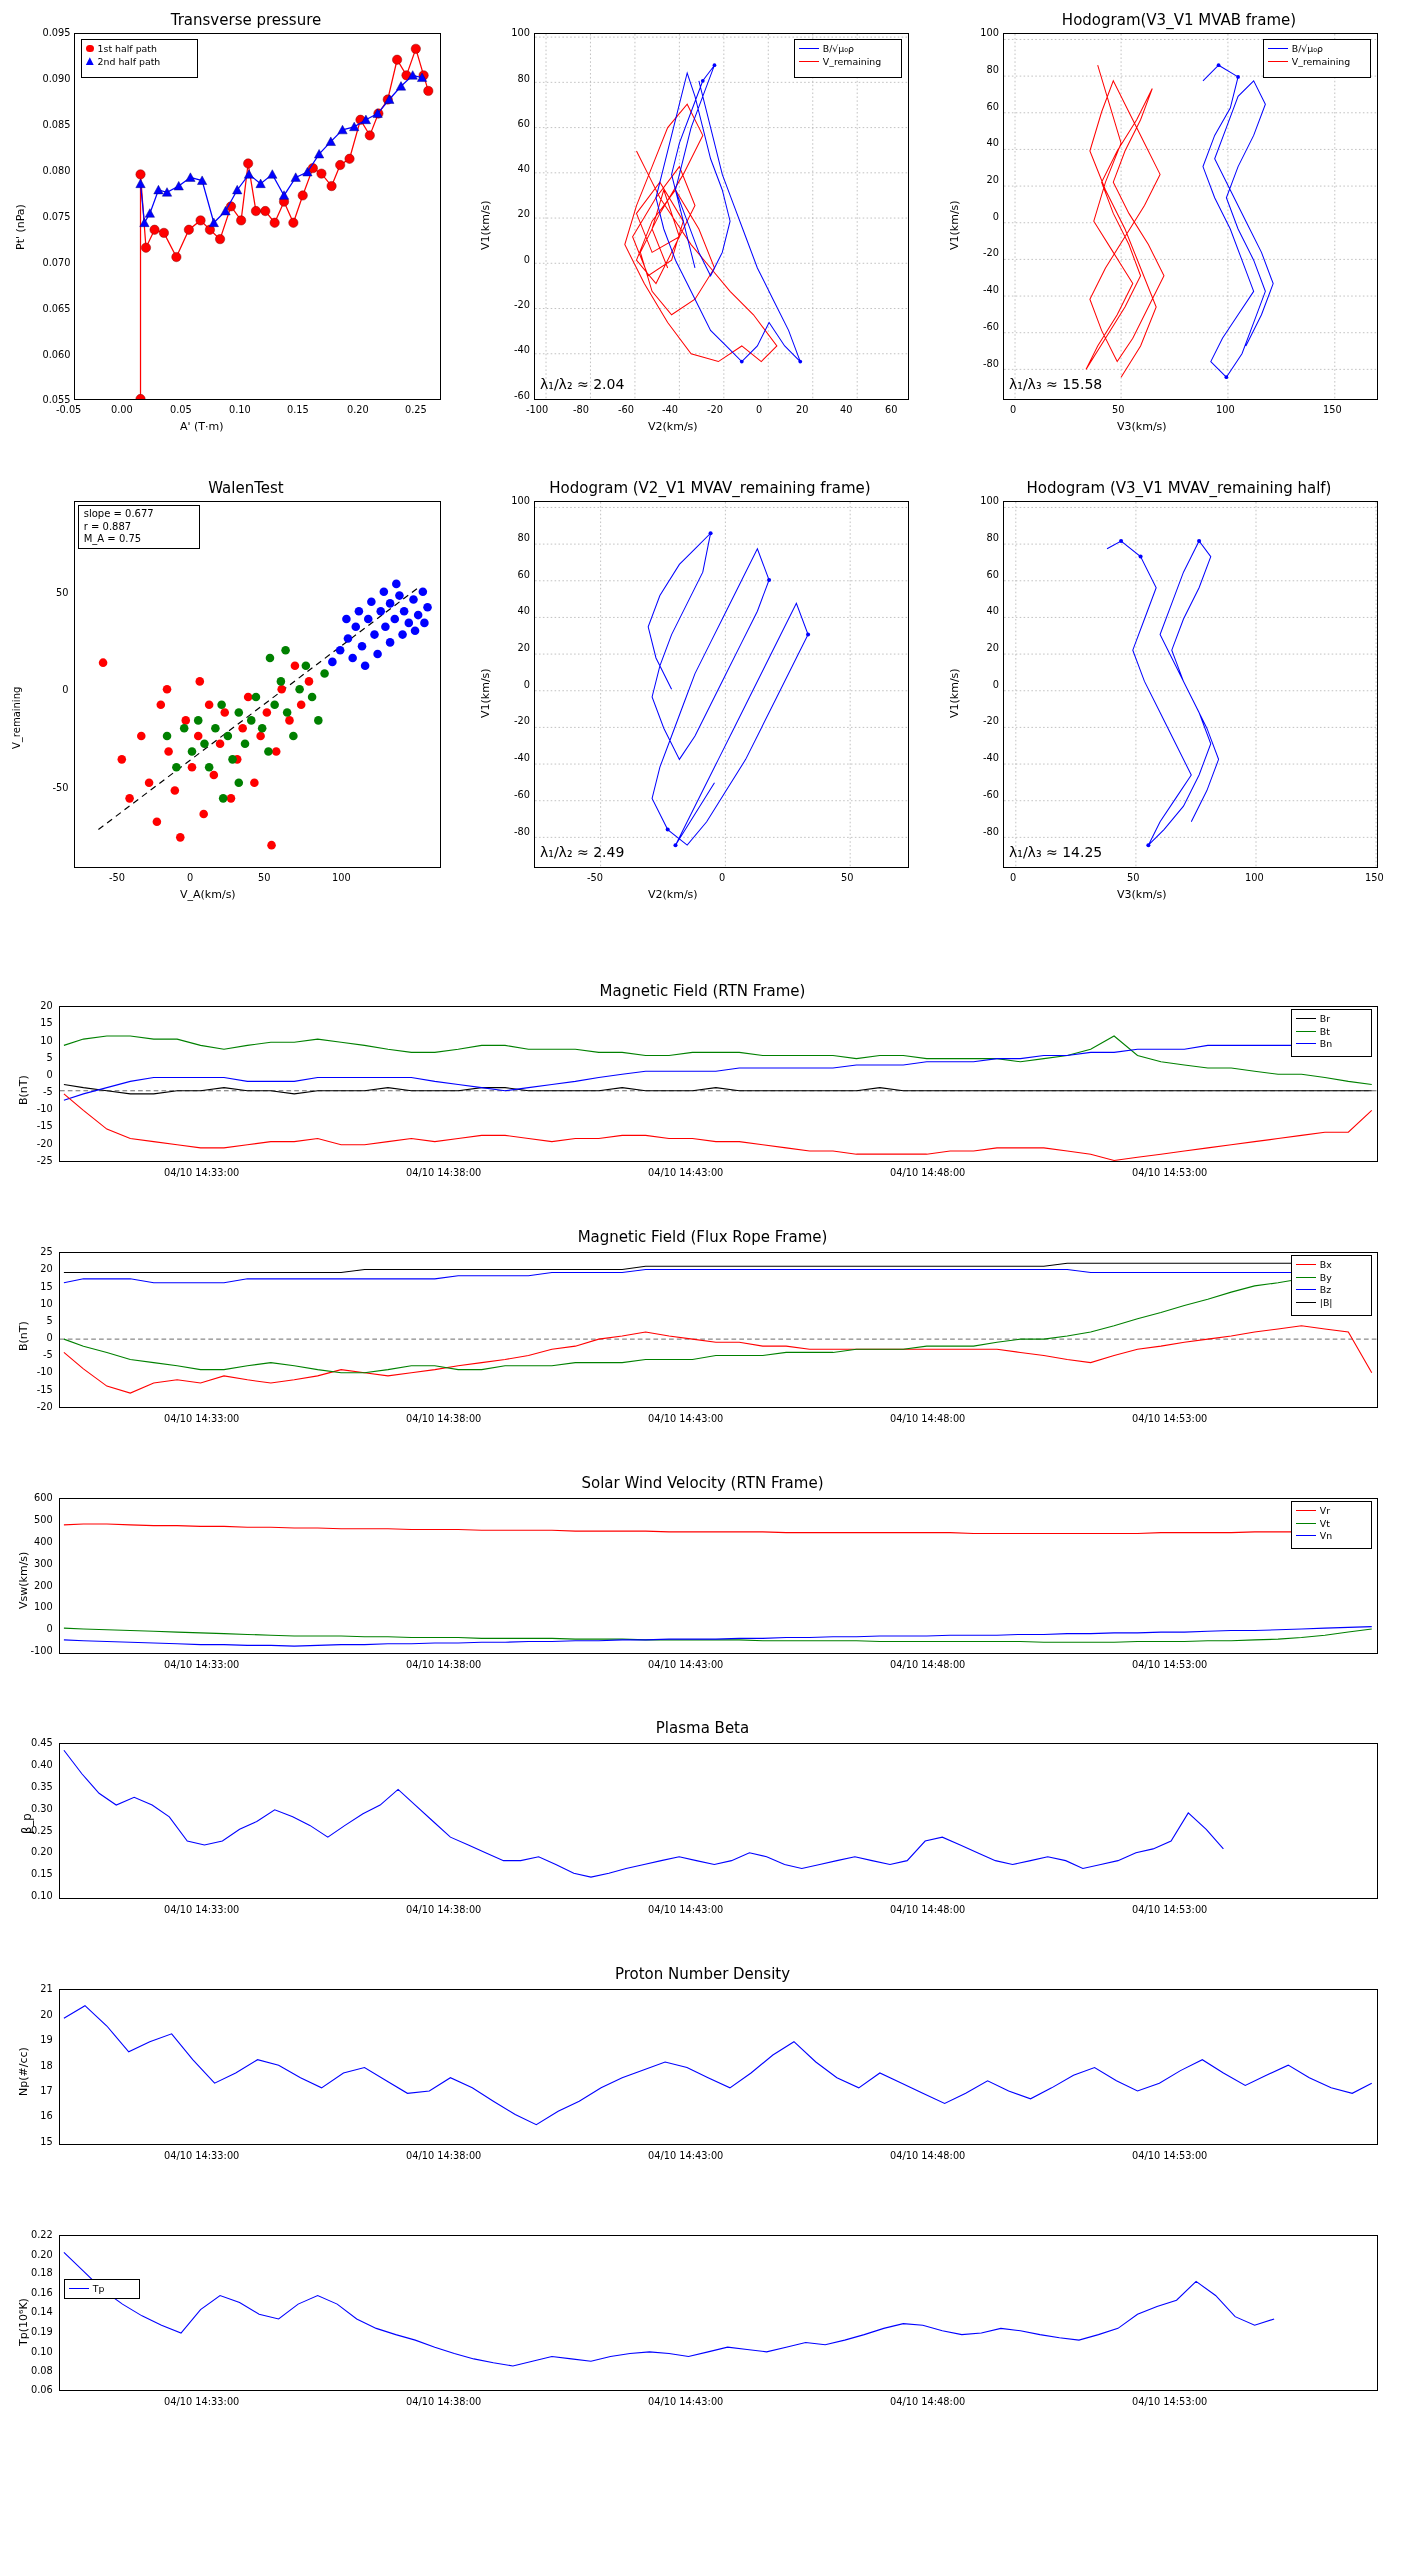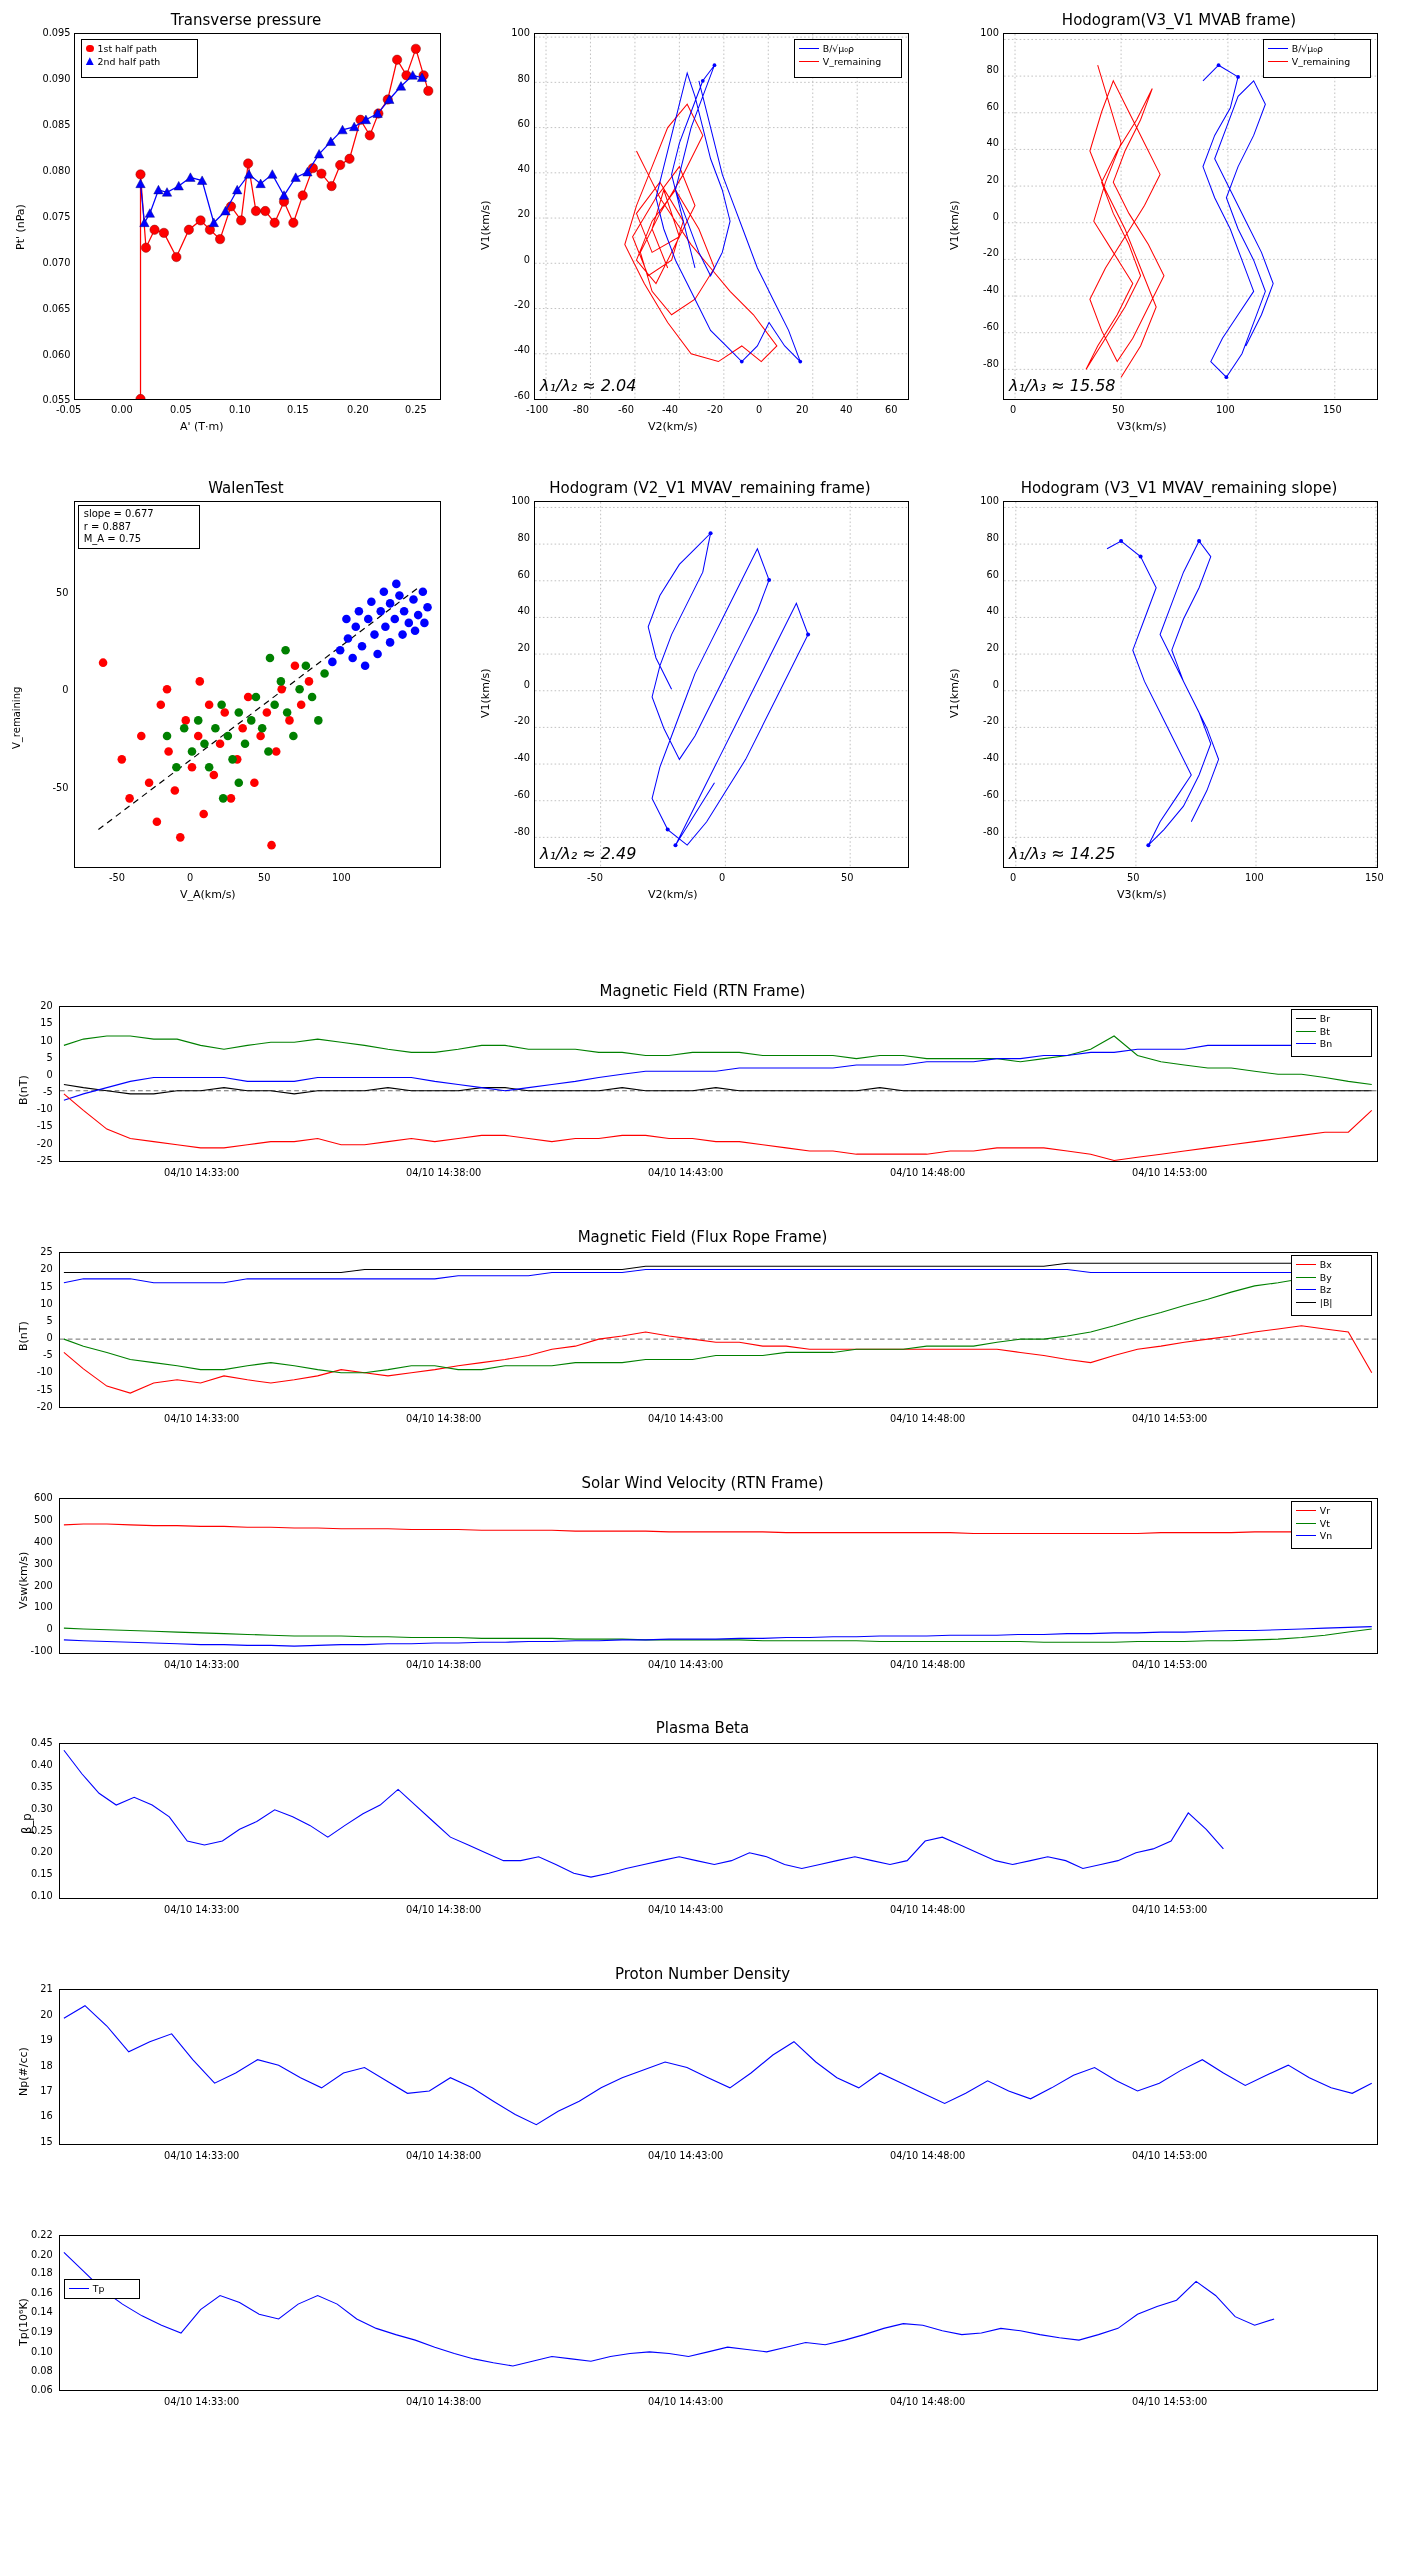--- a/index.html
+++ b/index.html
@@ -9,21 +9,21 @@
   .axes{position:absolute;border:0.8px solid #000;background:#fff;box-sizing:border-box;}
   .title{position:absolute;text-align:center;font-size:15px;color:#000;}
   .ylabel{position:absolute;transform-origin:0 0;transform:rotate(-90deg);font-size:11px;white-space:nowrap;}
   .xlabel{position:absolute;font-size:11px;text-align:left;white-space:nowrap;}
   .tick{position:absolute;font-size:9.8px;color:#000;white-space:nowrap;}
   .tickR{position:absolute;font-size:9.8px;color:#000;white-space:nowrap;text-align:right;}
   .legendbox{position:absolute;border:0.8px solid #000;background:#fff;font-size:9.4px;padding:2.3px 3.9px;box-sizing:border-box;}
   .lgrow{display:flex;align-items:center;height:12.5px;white-space:nowrap;}
   .lgline{display:inline-block;width:20px;height:0;border-top:1.6px solid #000;margin-right:3.9px;}
   .lgmark{display:inline-block;width:7.8px;height:7.8px;border-radius:50%;margin-right:3.9px;}
-  .annot{position:absolute;font-size:16px;font-style:italic;}
+  .annot{position:absolute;font-size:14px;}
   .boxannot{position:absolute;border:0.8px solid #000;background:#fff;font-size:10px;padding:2.3px 4.7px;line-height:1.25;}
   svg{display:block;}
   .gridline{stroke:#b0b0b0;stroke-width:1;stroke-dasharray:2,3;}
   .zeroline{stroke:#444;stroke-width:1;stroke-dasharray:6,4;}
 </style>
 </head>
 <body>
 
 <div class="page">
 
@@ -414,21 +414,21 @@
     <div class="tickR" style="left:20px;top:321px;width:42px;">-60</div>
     <div class="tickR" style="left:20px;top:358px;width:42px;">-80</div>
     <div class="tick" style="left:119px;top:404px;">-50</div>
     <div class="tick" style="left:251px;top:404px;">0</div>
     <div class="tick" style="left:373px;top:404px;">50</div>
     <div class="xlabel" style="left:180px;top:420px;width:156px;">V2(km/s)</div>
     <div class="ylabel" style="left:11px;top:250px;">V1(km/s)</div>
   </div>
 
   <div class="panel" style="left:937px;top:468px;width:468px;height:437px;">
-    <div class="title" style="left:31px;top:11px;width:422px;">Hodogram (V3_V1 MVAV_remaining slope)</div>
+    <div class="title" style="left:31px;top:11px;width:422px;">Hodogram (V3_V1 MVAV_remaining half)</div>
     <div class="axes" style="left:66px;top:33px;width:375px;height:367px;">
       <svg width="373" height="365" viewBox="0 0 478 468">
         <line class="gridline" x1="0" y1="430" x2="478" y2="430"></line>
           <line class="gridline" x1="0" y1="383" x2="478" y2="383"></line>
         <line class="gridline" x1="0" y1="336" x2="478" y2="336"></line>
           <line class="gridline" x1="0" y1="289" x2="478" y2="289"></line>
         <line class="gridline" x1="0" y1="242" x2="478" y2="242"></line>
           <line class="gridline" x1="0" y1="195" x2="478" y2="195"></line>
         <line class="gridline" x1="0" y1="148" x2="478" y2="148"></line>
           <line class="gridline" x1="0" y1="101" x2="478" y2="101"></line>

